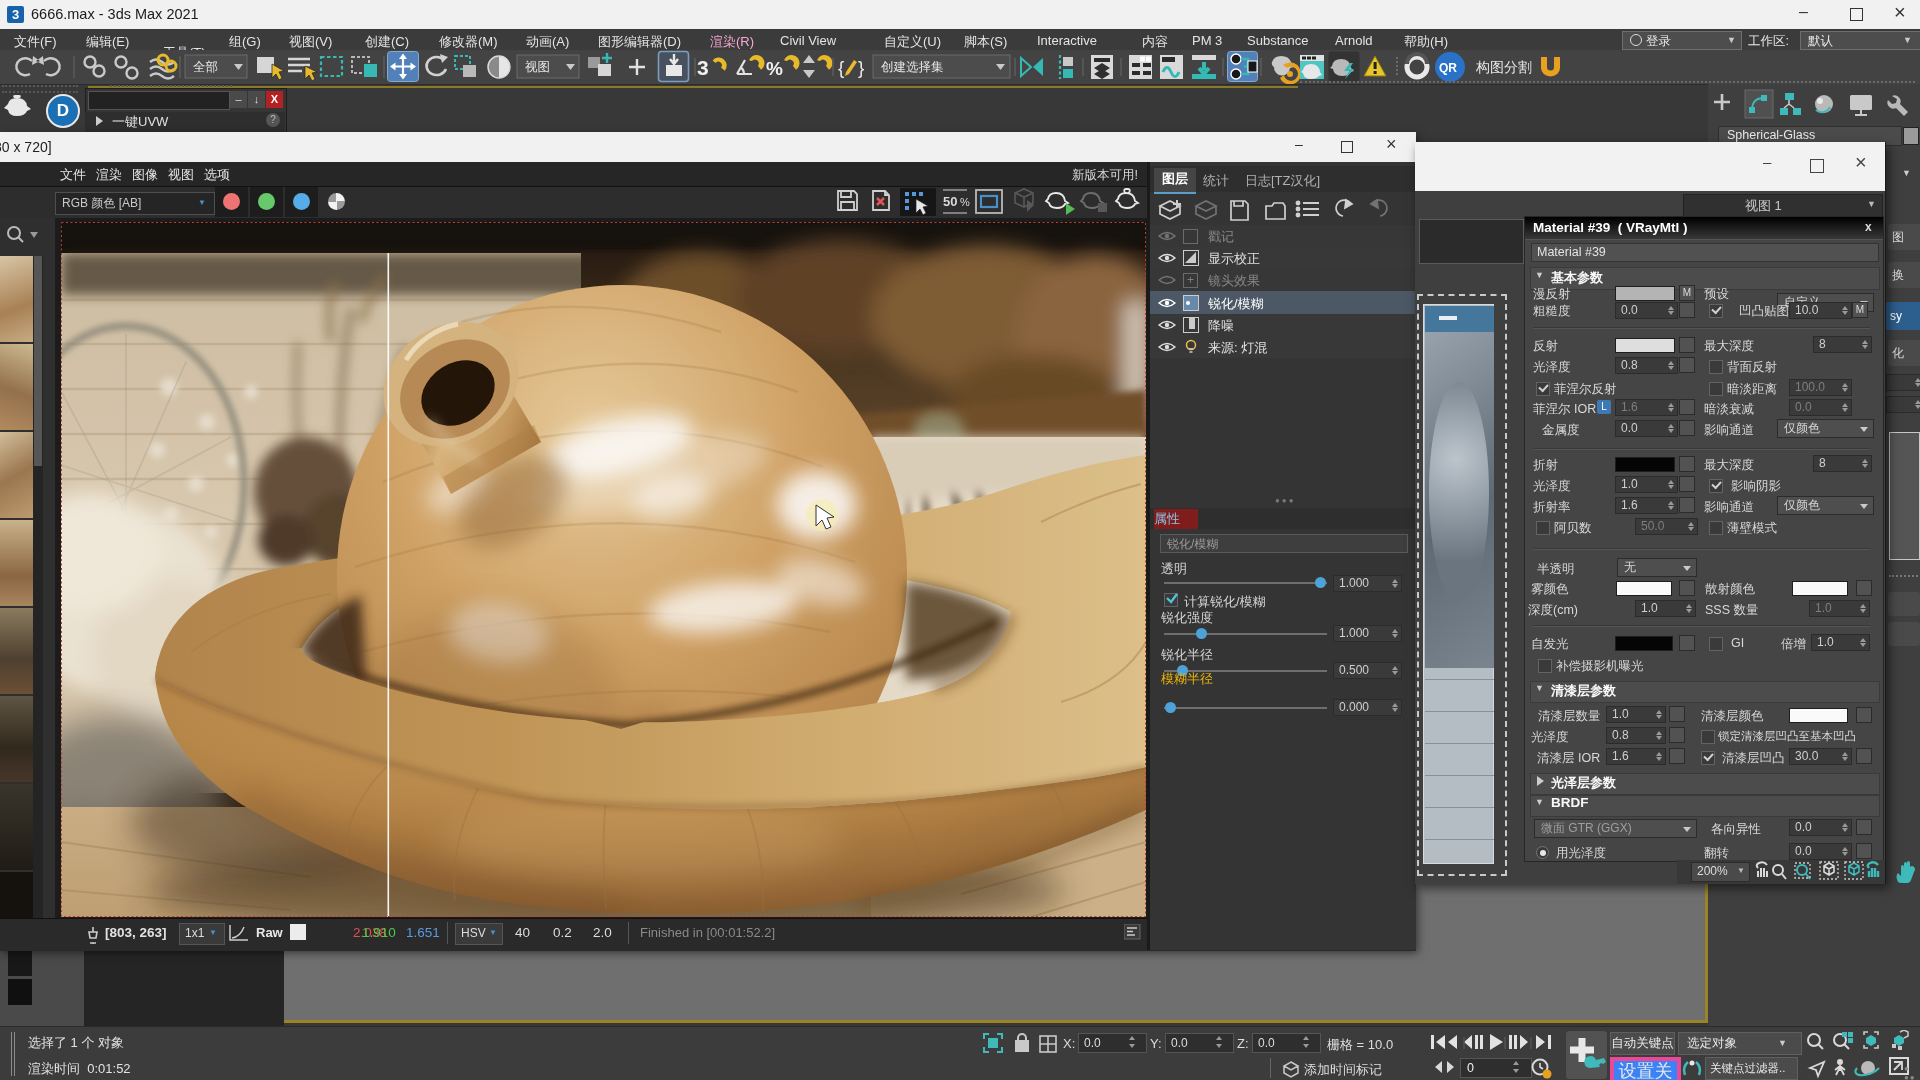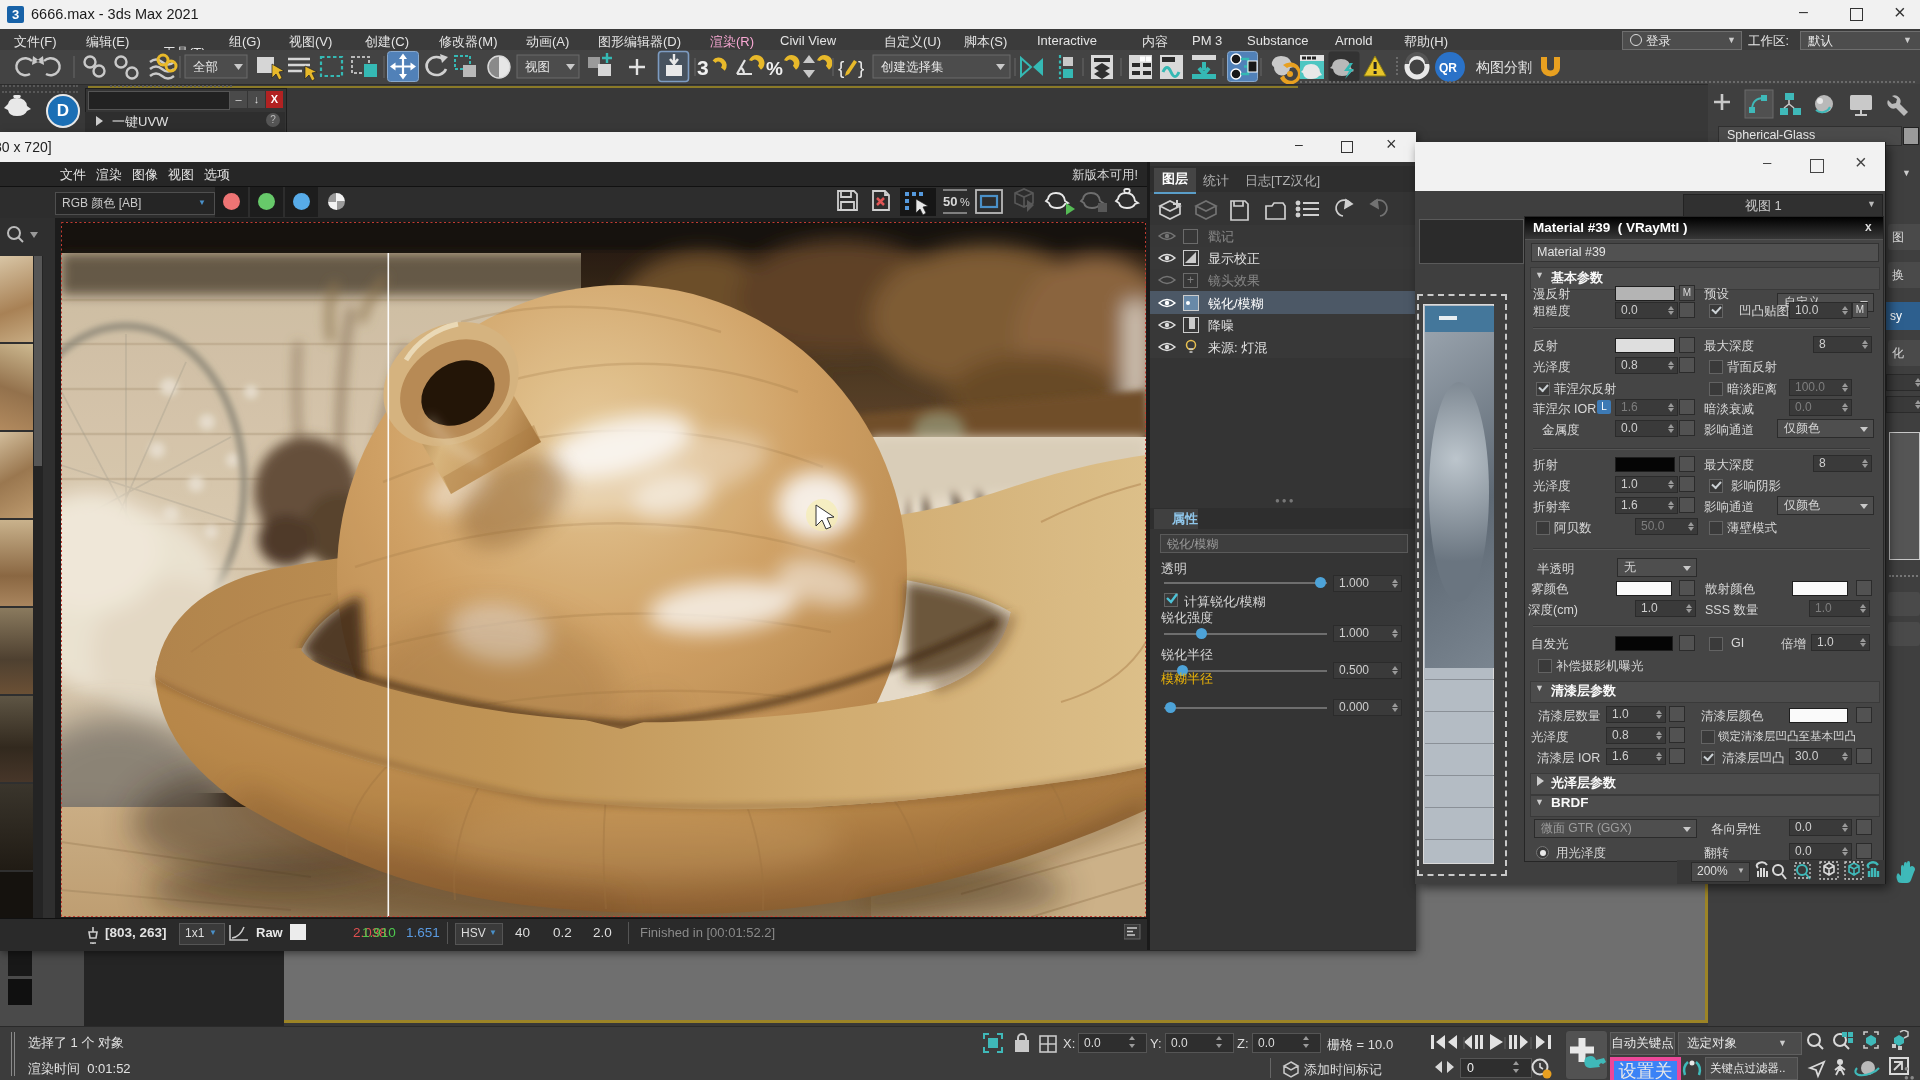--- a/index.html
+++ b/index.html
@@ -726,21 +726,21 @@
         <circle cx="9" cy="7" r="2.2" fill="#ddd"></circle>
       </svg>
   <svg class="a" style="left:33px;top:3px;" width="16" height="16">
         <circle cx="8" cy="6" r="4.5" fill="none" stroke="#e8c050" stroke-width="1.5"></circle>
         <path d="M6,10 h4 M6.5,13 h3" stroke="#ccc" stroke-width="1.5"></path>
       </svg>
   <div class="tx" style="left:58px;top:3px;font-size:13px;color:#e0e0e0;">来源: 灯混</div>
     </div>
  <div class="tx" style="left:1275px;top:364px;font-size:8px;color:#777;letter-spacing:2px;">●●●</div>
  <div class="a" style="left:1150px;top:376px;width:266px;height:21px;background:#2e2e2e;"></div>
- <div class="a" style="left:1154px;top:377px;width:44px;height:20px;background:#404040;color:#8fc6ea;font-size:13px;font-weight:bold;text-align:right;line-height:20px;">属性</div>
+ <div class="a" style="left:1154px;top:377px;width:44px;height:20px;background:#7f1d1d;color:#8fc6ea;font-size:13px;font-weight:normal;text-align:left;line-height:20px;">属性</div>
  <div class="a" style="left:1160px;top:402px;width:248px;height:19px;background:#3e3e3e;border:1px solid #5a5a5a;color:#9a9a9a;font-size:12px;line-height:19px;padding-left:6px;box-sizing:border-box;">锐化/模糊</div>
  <div class="tx" style="left:1161px;top:428px;font-size:13px;color:#d5d5d5;">透明</div>
  <div class="a" style="left:1164px;top:450px;width:163px;height:2px;background:#6e6e6e;"></div>
  <div class="a" style="left:1315px;top:445px;width:11px;height:11px;border-radius:50%;background:#4da3d8;"></div>
  <div class="vb" style="left:1333px;top:443px;width:62px;">1.000<i></i></div>
  <div class="cb" style="left:1164px;top:461px;"></div>
  <svg class="a" style="left:1164px;top:458px;" width="16" height="16">
       <path d="M3,8 l4,4 6,-8" stroke="#4dc3d8" stroke-width="2.4" fill="none"></path>
     </svg>
  <div class="tx" style="left:1184px;top:461px;font-size:13px;color:#d5d5d5;">计算锐化/模糊</div>

